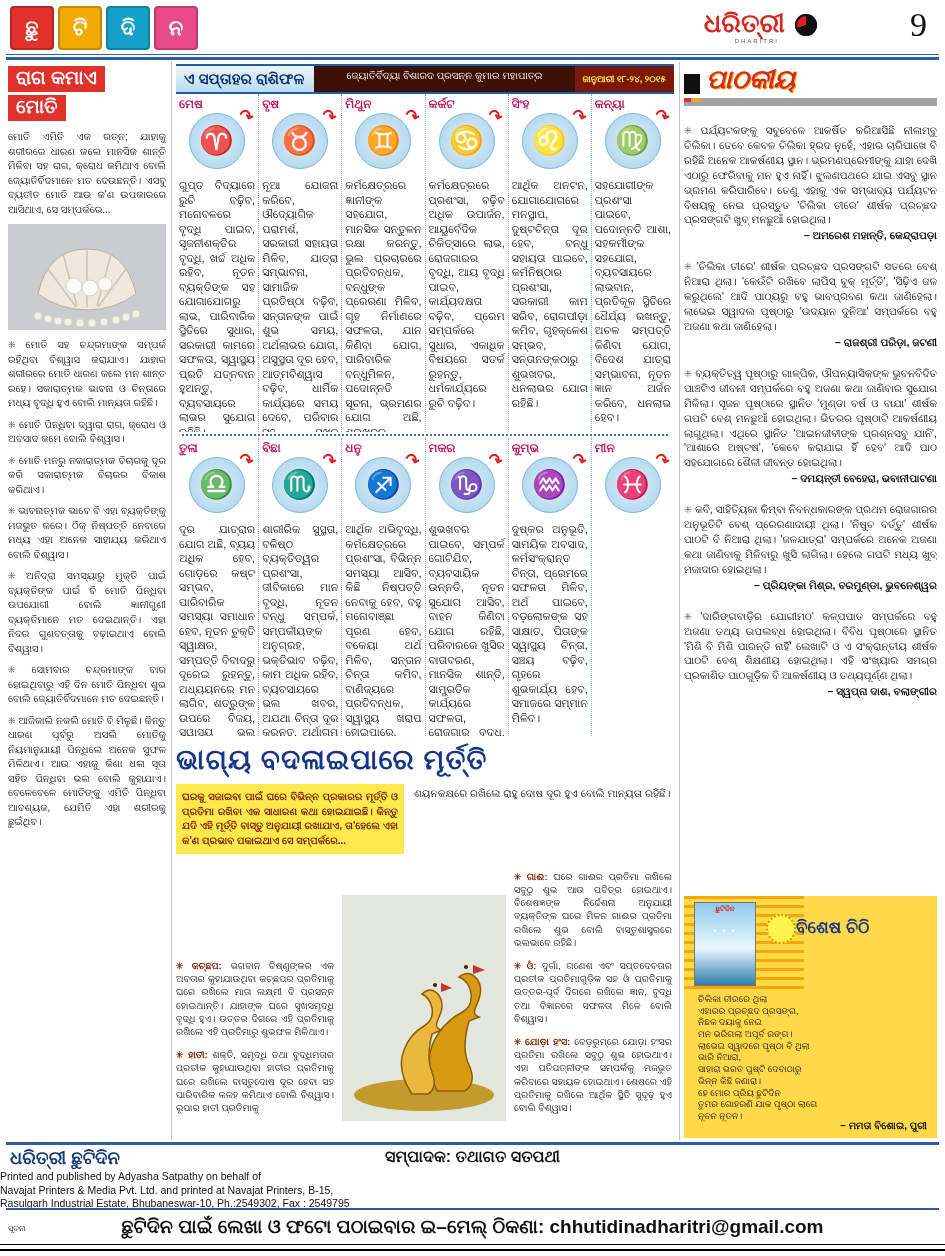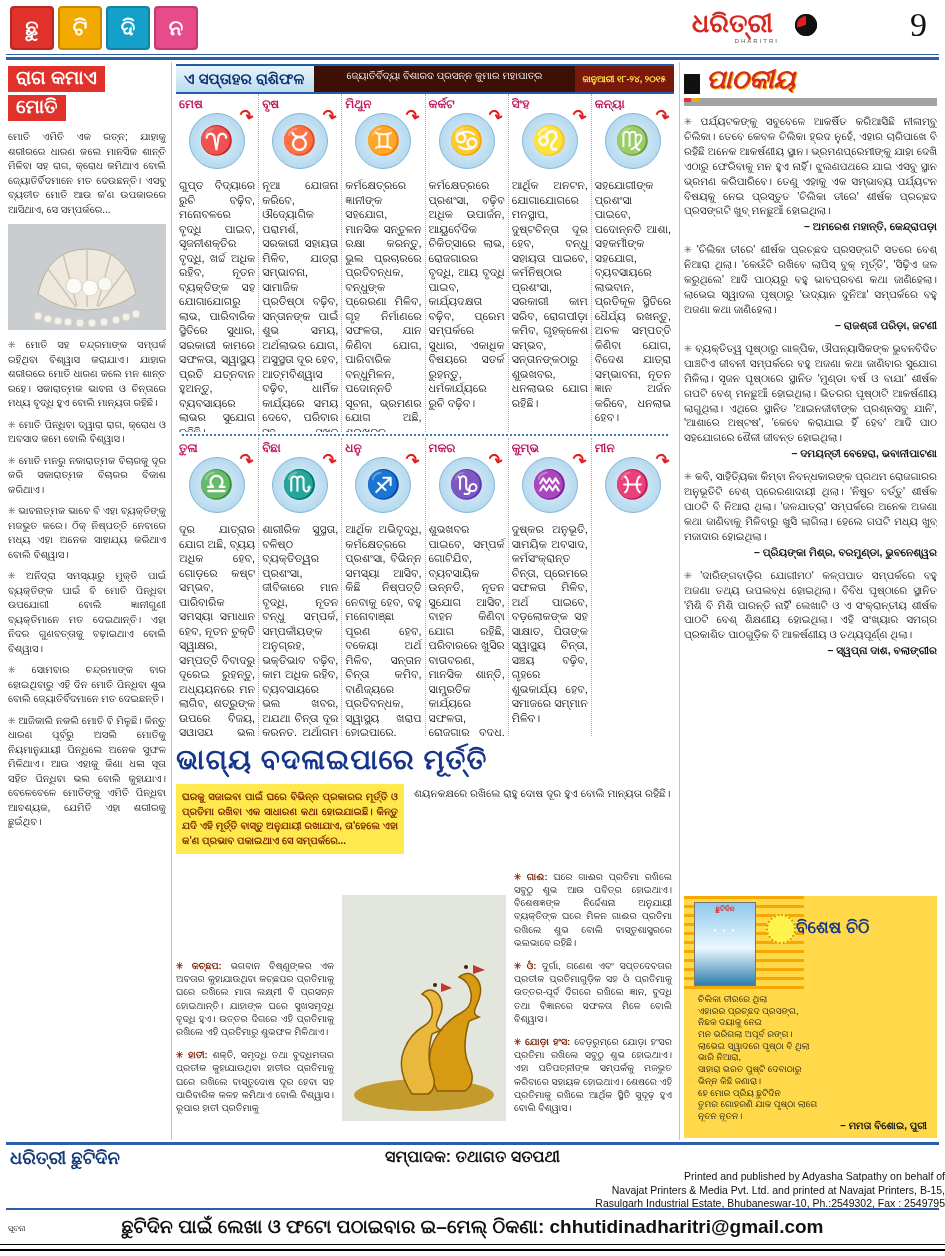--- a/index.html
+++ b/index.html
@@ -5,21 +5,21 @@
   html,body{margin:0;padding:0;background:#fff}
   .page{position:relative;width:945px;height:1256px;background:#fff;overflow:hidden;
         font-family:"Liberation Sans",sans-serif;color:#111}
 
   
   .masthead{position:absolute;top:0;left:0;right:0;height:54px}
   .logo{position:absolute;left:10px;top:6px;display:flex;gap:4px}
   .logo .tile{width:40px;height:40px;display:flex;align-items:center;justify-content:center;
         font-weight:bold;font-size:21px;color:#fff;border:2px solid rgba(0,0,0,.18);border-radius:4px}
   .t0{background:#e0312a}.t1{background:#f2a900}.t2{background:#14a0c9}.t3{background:#e84b8a}
-  .brand{position:absolute;right:172px;top:10px;color:#d6281e;font-weight:bold;font-size:26px;line-height:1}
+  .brand{position:absolute;right:160px;top:10px;color:#d6281e;font-weight:bold;font-size:26px;line-height:1}
   .brand-sub{position:absolute;right:166px;top:38px;color:#555;font-size:6px;letter-spacing:2px}
   .brand-icon{position:absolute;right:128px;top:14px;width:22px;height:22px;border-radius:50%;
         background:conic-gradient(#111 0 70%,#e02020 70% 100%);box-shadow:inset 0 0 0 2px #111}
   .pageno{position:absolute;right:18px;top:6px;font-family:"Liberation Serif",serif;font-size:34px}
   .mast-rule{position:absolute;top:54px;left:6px;right:6px;height:2px;
         border-top:1px solid #2a5fa8;border-bottom:3px solid #2a5fa8}
 
   .vrule{position:absolute;top:62px;width:1px;height:1078px;background:#c4c4c4}
 
   
@@ -67,42 +67,42 @@
 
   
   .rightcol{position:absolute;left:684px;top:64px;width:253px;height:830px;overflow:hidden}
   .rheader{position:relative;border-bottom:8px solid #a3a3a3;padding-bottom:3px;margin-bottom:8px}
   .rheader .blk{display:inline-block;width:16px;height:20px;background:#111;vertical-align:middle;margin-right:6px}
   .rtitle{display:inline;color:#d6281e;font-weight:bold;font-size:26px;font-style:italic;
         text-shadow:1px 1px 0 #f2a900}
   .rsquares{position:absolute;left:0;bottom:-4px;display:flex;gap:2px}
   .rsquares i{display:block;width:7px;height:4px;background:#e0312a}
   .rsquares i:nth-child(2){background:#f2a900}
-  .letter{font-size:10.5px;line-height:1.42;text-align:justify;margin:0 0 2px}
+  .letter{font-size:10.5px;line-height:1.42;text-align:justify;margin:17px 0 2px}
   .lauthor{font-size:10.5px;font-weight:bold;text-align:right;margin:0 0 9px}
 
   
   .special{position:absolute;left:684px;top:896px;width:253px;height:242px;background:#ffd94a;overflow:hidden}
   .stripes{position:absolute;left:0;top:0;width:120px;height:96px;
         background:repeating-linear-gradient(180deg,#f6a800 0 3px,#ffd94a 3px 9px)}
   .cover{position:absolute;left:10px;top:6px;width:62px;height:84px;border:1px solid #777;
         background:linear-gradient(#8fc9ec,#eaf7fe 55%,#2f7fae);font-size:7px;color:#d6281e;
         font-weight:bold;text-align:center;padding-top:2px;box-sizing:border-box}
   .cover .birds{display:block;color:#fff;font-size:8px;letter-spacing:2px;margin-top:14px}
   .scirc{position:absolute;left:82px;top:18px;width:26px;height:26px;border-radius:50%;
         background:#fff34d;border:2px dotted #d99a00}
   .stitle{position:absolute;left:112px;top:22px;color:#16368c;font-weight:bold;font-size:17px}
   .spoem{position:absolute;left:14px;top:98px;right:10px;font-size:9px;line-height:1.3;white-space:pre-line}
   .sauthor{position:absolute;right:10px;bottom:6px;font-size:10px;font-weight:bold}
 
   
   .f-rule{position:absolute;left:6px;right:6px;top:1142px;border-top:3px solid #2a5fa8}
   .f-paper{position:absolute;left:10px;top:1148px;color:#123a7a;font-weight:bold;font-size:18px}
   .f-editor{position:absolute;left:0;right:0;top:1148px;text-align:center;font-weight:bold;font-size:16px}
-  .f-print{position:absolute;left:0;right:0;top:1170px;text-align:right;font-size:10.5px;line-height:1.3;white-space:pre-line}
+  .f-print{position:absolute;left:0;right:0;top:1170px;text-align:left;font-size:10.5px;line-height:1.3;white-space:pre-line}
   .f-rule2{position:absolute;left:6px;right:6px;top:1208px;border-top:2px solid #2a5fa8}
   .f-notice-label{position:absolute;left:8px;top:1224px;font-size:8px}
   .f-notice{position:absolute;left:0;right:0;top:1216px;text-align:center;font-weight:bold;font-size:19px}
   .f-bottom{position:absolute;left:0;right:0;top:1244px;height:4px;border-top:1px solid #000;border-bottom:2px solid #000}
 </style>
 </head>
 <body>
 
 <div class="page">
 

